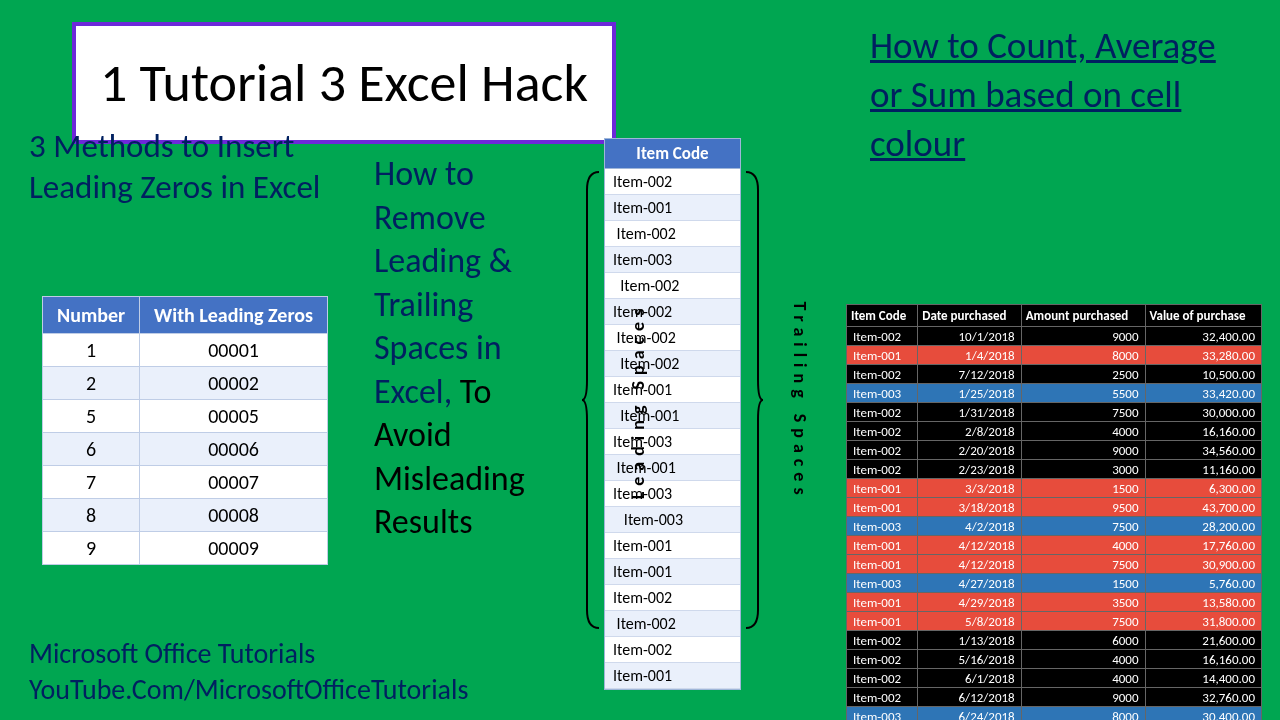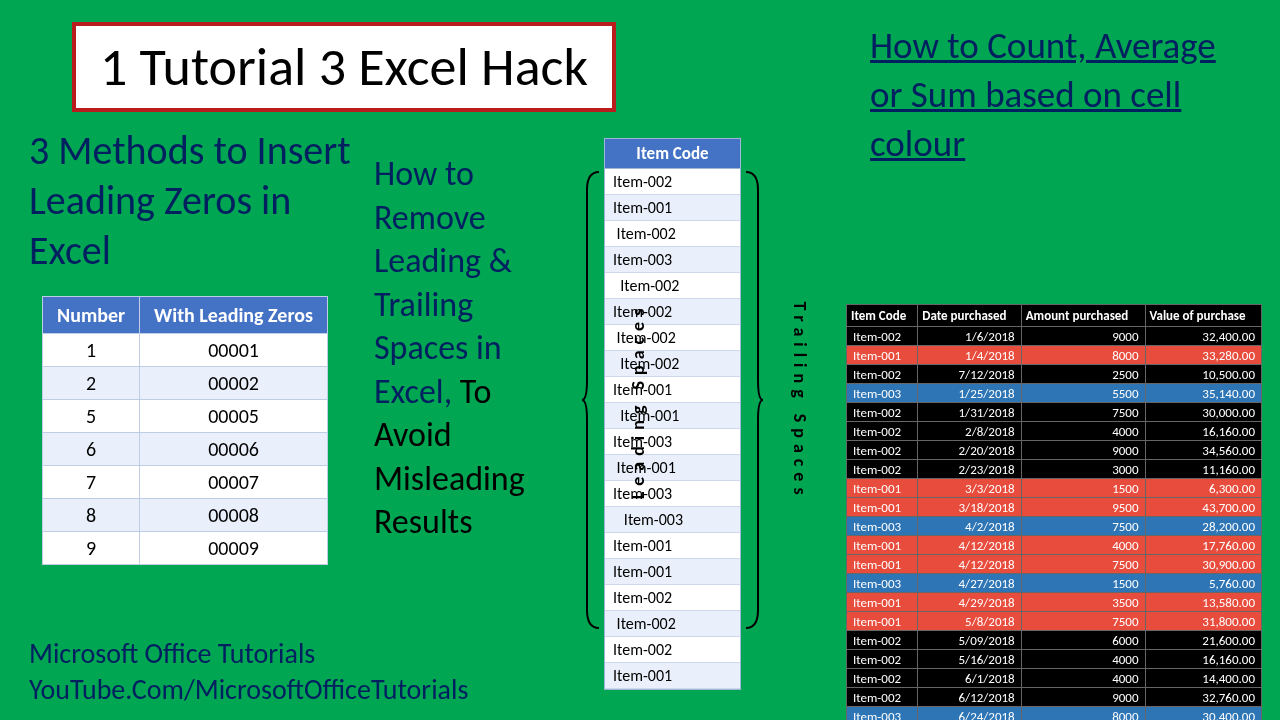--- a/index.html
+++ b/index.html
@@ -9,32 +9,32 @@
     background: #00a651;
     font-family: "Calibri", "Segoe UI", Arial, sans-serif;
     position: relative;
     overflow: hidden;
   }
   .title-box {
     position: absolute;
     top: 22px;
     left: 72px;
     background: #fff;
-    border: 4px solid #b91c1c;
-    padding: 8px 24px;
+    border: 4px solid #6d28d9;
+    padding: 24px 24px;
     font-size: 54px;
     font-weight: 400;
     color: #000;
   }
   .txt-methods {
     position: absolute;
     top: 126px;
     left: 29px;
     width: 330px;
-    font-size: 40px;
+    font-size: 33px;
     line-height: 1.25;
     color: #002060;
   }
   .table-leading {
     position: absolute;
     top: 296px;
     left: 42px;
     border-collapse: collapse;
     background: #bef264;
     font-size: 20px;
@@ -260,41 +260,41 @@
       <tr>
     <th>Item Code</th>
     <th class="num">Date purchased</th>
     <th class="num">Amount purchased</th>
     <th class="num">Value of purchase</th>
   </tr>
     </thead>
   <tbody id="color-body">
       <tr class="row-black">
         <td>Item-002</td>
-        <td class="num">1/6/2018</td>
+        <td class="num">10/1/2018</td>
         <td class="num">9000</td>
         <td class="num">32,400.00</td>
       </tr>
       <tr class="row-red">
         <td>Item-001</td>
         <td class="num">1/4/2018</td>
         <td class="num">8000</td>
         <td class="num">33,280.00</td>
       </tr>
       <tr class="row-black">
         <td>Item-002</td>
         <td class="num">7/12/2018</td>
         <td class="num">2500</td>
         <td class="num">10,500.00</td>
       </tr>
       <tr class="row-blue">
         <td>Item-003</td>
         <td class="num">1/25/2018</td>
         <td class="num">5500</td>
-        <td class="num">35,140.00</td>
+        <td class="num">33,420.00</td>
       </tr>
       <tr class="row-black">
         <td>Item-002</td>
         <td class="num">1/31/2018</td>
         <td class="num">7500</td>
         <td class="num">30,000.00</td>
       </tr>
       <tr class="row-black">
         <td>Item-002</td>
         <td class="num">2/8/2018</td>
@@ -356,21 +356,21 @@
         <td class="num">13,580.00</td>
       </tr>
       <tr class="row-red">
         <td>Item-001</td>
         <td class="num">5/8/2018</td>
         <td class="num">7500</td>
         <td class="num">31,800.00</td>
       </tr>
       <tr class="row-black">
         <td>Item-002</td>
-        <td class="num">5/09/2018</td>
+        <td class="num">1/13/2018</td>
         <td class="num">6000</td>
         <td class="num">21,600.00</td>
       </tr>
       <tr class="row-black">
         <td>Item-002</td>
         <td class="num">5/16/2018</td>
         <td class="num">4000</td>
         <td class="num">16,160.00</td>
       </tr>
       <tr class="row-black">

